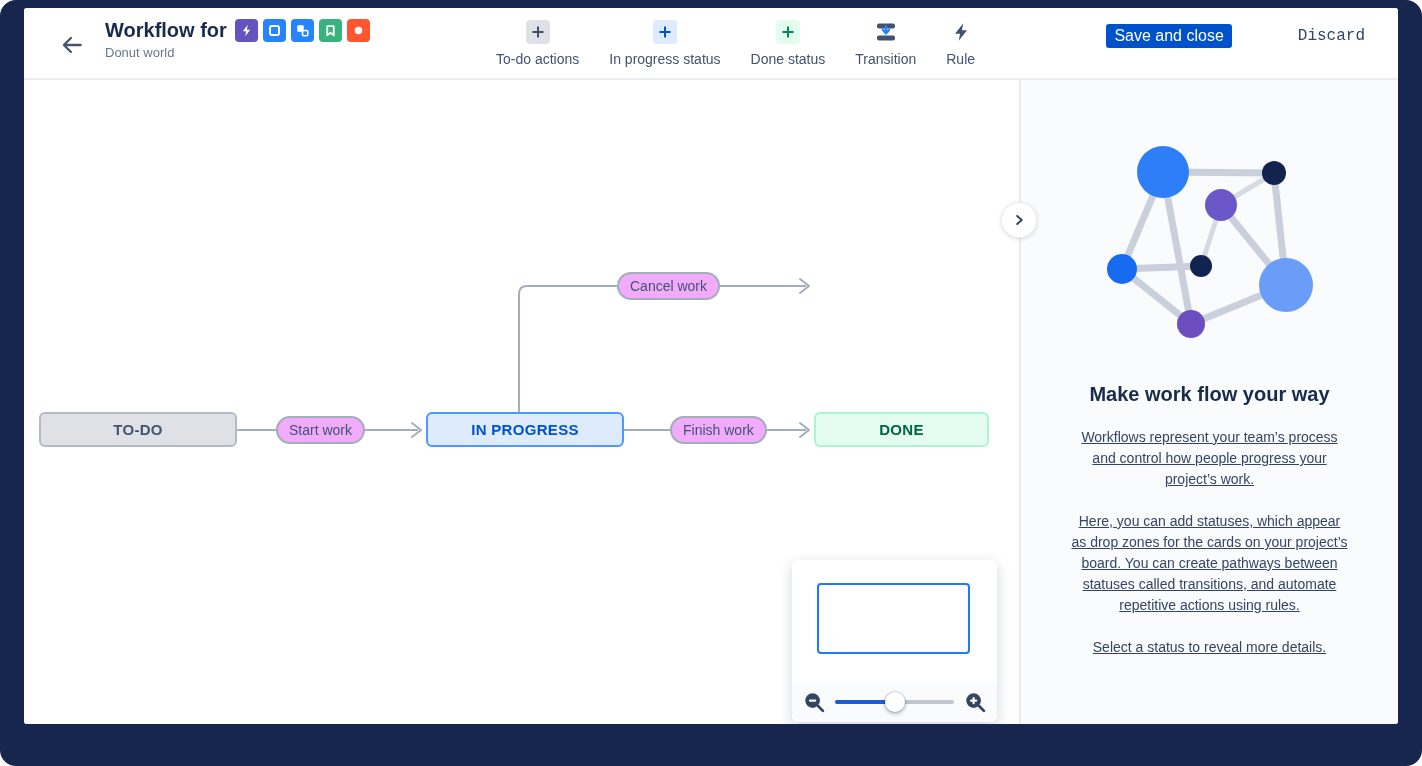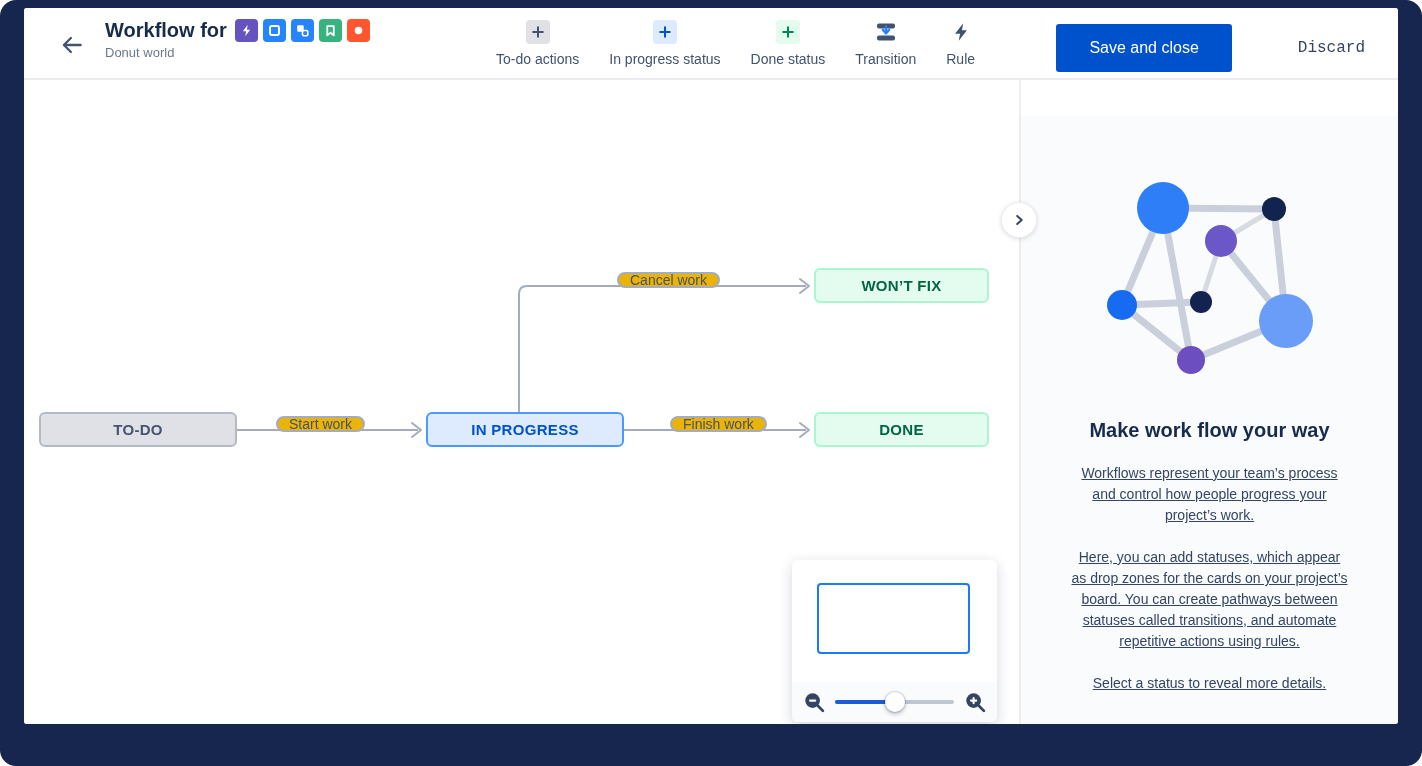--- a/index.html
+++ b/index.html
@@ -16,39 +16,39 @@
   .issue-icons { display:flex; gap:5px; }
   .issue-icon { width:23px; height:23px; border-radius:4px; display:flex; align-items:center; justify-content:center; }
   .page-subtitle { font-size:13px; color:#6B778C; margin-top:3px; }
 
   .toolbar { position:absolute; left:472px; top:12px; display:flex; gap:30px; }
   .tool { display:flex; flex-direction:column; align-items:center; gap:7px; background:none; border:none; cursor:pointer; }
   .tool-icon { width:24px; height:24px; border-radius:4px; display:flex; align-items:center; justify-content:center; }
   .tool-label { font-size:14px; color:#42526E; white-space:nowrap; }
 
   .actions { position:absolute; right:33px; top:16px; display:flex; align-items:center; gap:30px; }
-  .btn-primary { height:48px; padding:0 33px; background:#0052CC; color:#fff; font-size:16px; font-weight:500;
+  .btn-primary { height:24px; padding:0 8px; background:#0052CC; color:#fff; font-size:16px; font-weight:500;
                  border:none; border-radius:3px; cursor:pointer; font-family:"Liberation Sans", sans-serif; }
   .btn-subtle { background:none; border:none; font-size:16px; font-weight:500; color:#344563; cursor:pointer; font-family:Liberation Mono, monospace;margin-left:36px; }
 
   
   .main { position:absolute; top:72px; left:0; right:0; bottom:0; }
   .canvas { position:absolute; left:0; top:0; width:995px; height:644px; background:#fff; overflow:hidden; }
   .v-divider { position:absolute; left:995px; top:0; bottom:0; width:2px; background:#EBECF0; }
-  .sidebar { position:absolute; left:997px; right:0; top:0; bottom:0; background:#FAFBFC; overflow:hidden;margin-top:36px; }
+  .sidebar { position:absolute; left:997px; right:0; top:0; bottom:0; background:#FAFBFC; overflow:hidden; }
 
   .edges-svg { position:absolute; inset:0; pointer-events:none; }
 
   .node { position:absolute; width:198px; height:35px; border-radius:6px; display:flex; align-items:center; justify-content:center;
           font-size:15px; font-weight:700; letter-spacing:.3px; cursor:pointer; }
   .node.todo       { background:#DFE1E6; border:2px solid #B3BAC5; color:#44546F; }
   .node.inprogress { background:#DEEBFF; border:2px solid #4C9AFF; color:#0052CC; }
   .node.done       { background:#E3FCEF; border:2px solid #ABF5D1; color:#006644; }
 
-  .pill { position:absolute; height:16px; display:flex; align-items:center; padding:0 11px; background:#eab308;
+  .pill { position:absolute; height:28px; display:flex; align-items:center; padding:0 11px; background:#f0abfc;
           border:2px solid #A5ADBA; border-radius:14px; font-size:14px; color:#44546F; white-space:nowrap; cursor:pointer; }
 
   .collapse-btn { position:absolute; left:977px; top:122px; width:36px; height:36px; border-radius:50%;
                   background:#fff; border:1px solid #EBECF0; box-shadow:0 1px 4px rgba(9,30,66,.15);
                   display:flex; align-items:center; justify-content:center; cursor:pointer; z-index:6; }
 
   
   .minimap { position:absolute; left:768px; top:480px; width:205px; height:162px; background:#fff; border-radius:6px;
              box-shadow:0 4px 14px rgba(9,30,66,.18); z-index:4; }
   .mini-viewport { position:absolute; left:25px; top:23px; width:153px; height:71px; border:2px solid #1D7AFC; border-radius:4px; background:#fff; cursor:move; }
@@ -179,21 +179,20 @@
         <path d="M581 350 H782" fill="none" stroke="#A5ADBA" stroke-width="2"></path>
         <path d="M776 343 L785 350 L776 357" fill="none" stroke="#A5ADBA" stroke-width="2" stroke-linecap="round" stroke-linejoin="round"></path>
 
         <path d="M495 332 V214 Q495 206 503 206 H782" fill="none" stroke="#A5ADBA" stroke-width="2"></path>
         <path d="M776 199 L785 206 L776 213" fill="none" stroke="#A5ADBA" stroke-width="2" stroke-linecap="round" stroke-linejoin="round"></path>
       </svg>
 
       <div class="node todo" style="left:15px; top:332px;">TO-DO</div>
       <div class="node inprogress" style="left:402px; top:332px;">IN PROGRESS</div>
       <div class="node done" style="left:790px; top:332px; width:175px;">DONE</div>
-      <div class="node done" style="left:790px; top:188px; width:175px;">WON’T FIX</div>
 
       <div class="pill" style="left:252px; top:336px;">Start work</div>
       <div class="pill" style="left:646px; top:336px;">Finish work</div>
       <div class="pill" style="left:593px; top:192px;">Cancel work</div>
 
       <div class="minimap">
         <div class="mini-viewport"></div>
         <div class="mini-zoombar">
           <button class="zoom-btn">
             <svg width="21" height="21" viewBox="0 0 20 20">

